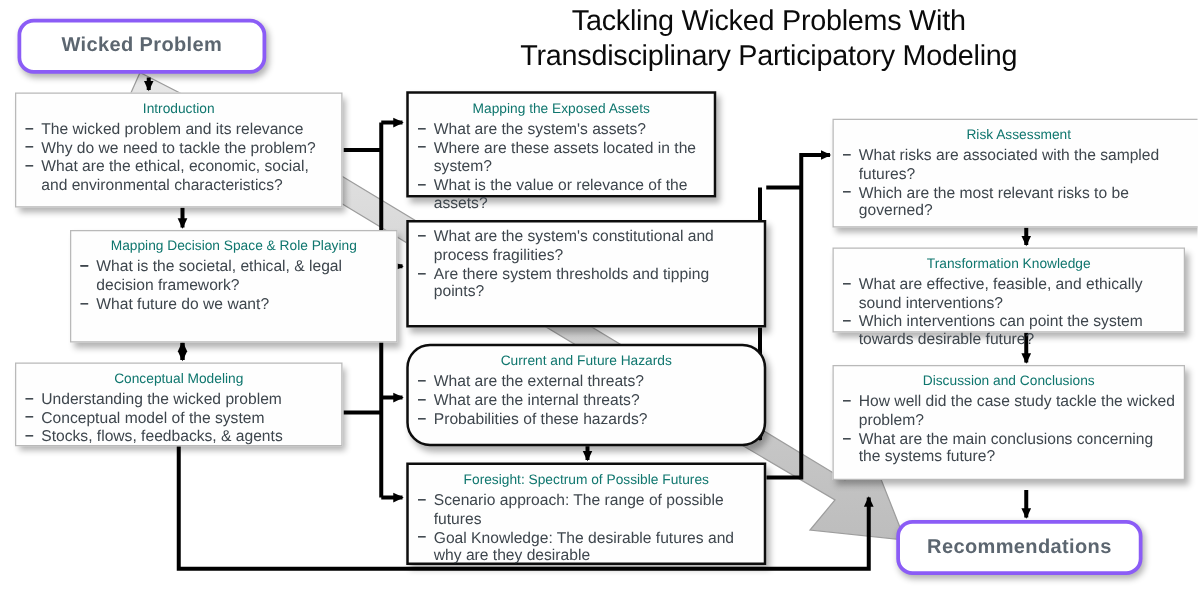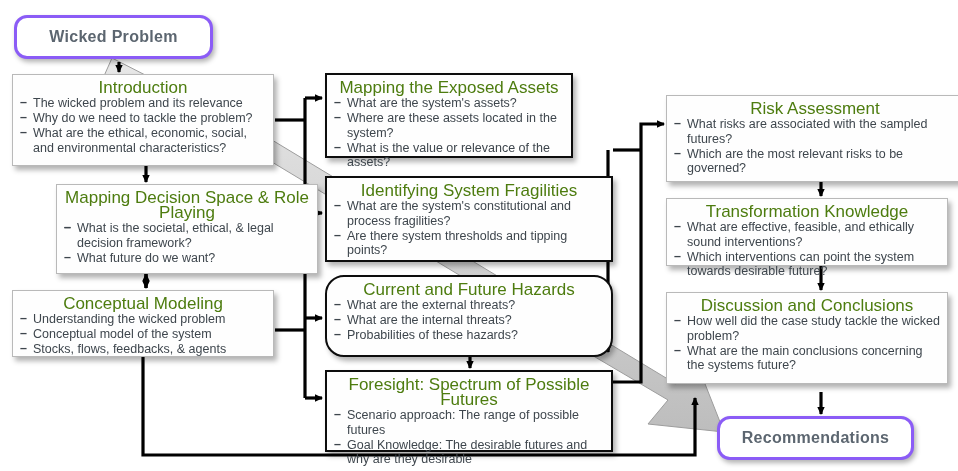--- a/index.html
+++ b/index.html
@@ -18,21 +18,21 @@
   
   .terminal{border:3px solid #8b5cf6;border-radius:13px;background:#fff;
             display:flex;align-items:center;justify-content:center;
             font-size:16px;font-weight:bold;color:#5c6670;letter-spacing:.3px;
             box-shadow:2px 3px 5px rgba(0,0,0,.30);}
 
   
   .card{background:#fefefe;padding:4px 7px 5px 7px;}
   .card.thin{border:1px solid #b9b9b9;box-shadow:3px 4px 5px rgba(0,0,0,.30);}
   .card.thick{border:2.5px solid #0d0d0d;box-shadow:3px 4px 5px rgba(0,0,0,.30);}
-  .card .hd{text-align:center;font-size:17px;color:#4d7c0f;line-height:15px;
+  .card .hd{text-align:center;font-size:11px;color:#0f766e;line-height:15px;
             margin:1px 0 1px 0;}
   .card ul{list-style:none;margin:0;padding:0;}
   .card li{position:relative;font-size:12.5px;line-height:14.6px;color:#3e464d;
            padding-left:13px;margin:0 0 .5px 0;}
   .card li .dash{position:absolute;left:0;top:-1px;font-weight:bold;color:#3e464d;}
 </style>
 </head>
 <body>
 
 <div id="stage">
@@ -84,20 +84,24 @@
       <path d="M613,382 L641,382 L641,124 L664,124" marker-end="url(#ah)"></path>
 
       <path d="M821,182 L821,196" marker-end="url(#ah)"></path>
 
       <path d="M821,266 L821,290" marker-end="url(#ah)"></path>
 
       <path d="M821,392 L821,414" marker-end="url(#ah)"></path>
     </g>
   </svg>
 
+  <div id="title">
+    <div>Tackling Wicked Problems With</div>
+    <div>Transdisciplinary Participatory Modeling</div>
+  </div>
 
   <div class="node terminal" style="left:14px;top:15px;width:199px;height:44px;">
     <span>Wicked Problem</span>
   </div>
 
   <div class="node terminal" style="left:717px;top:416px;width:197px;height:44px;">
     <span>Recommendations</span>
   </div>
 
   <div class="node card thin" style="left:12px;top:74px;width:262px;height:92px;">
@@ -130,21 +134,20 @@
   <div class="node card thick" style="left:325px;top:73px;width:248px;height:85px;">
     <div class="hd">Mapping the Exposed Assets</div>
     <ul>
       <li><span class="dash">–</span><span>What are the system's assets?</span></li>
       <li><span class="dash">–</span><span>Where are these assets located in the system?</span></li>
       <li><span class="dash">–</span><span>What is the value or relevance of the assets?</span></li>
     </ul>
   </div>
 
   <div class="node card thick" style="left:325px;top:176px;width:288px;height:86px;">
-    <div class="hd">Identifying System Fragilities</div>
     <ul>
       <li><span class="dash">–</span><span>What are the system's constitutional and process fragilities?</span></li>
       <li><span class="dash">–</span><span>Are there system thresholds and tipping points?</span></li>
     </ul>
   </div>
 
   <div class="node card thick" style="left:325px;top:275px;width:288px;height:82px;border-radius:19px;">
     <div class="hd">Current and Future Hazards</div>
     <ul>
       <li><span class="dash">–</span><span>What are the external threats?</span></li>

